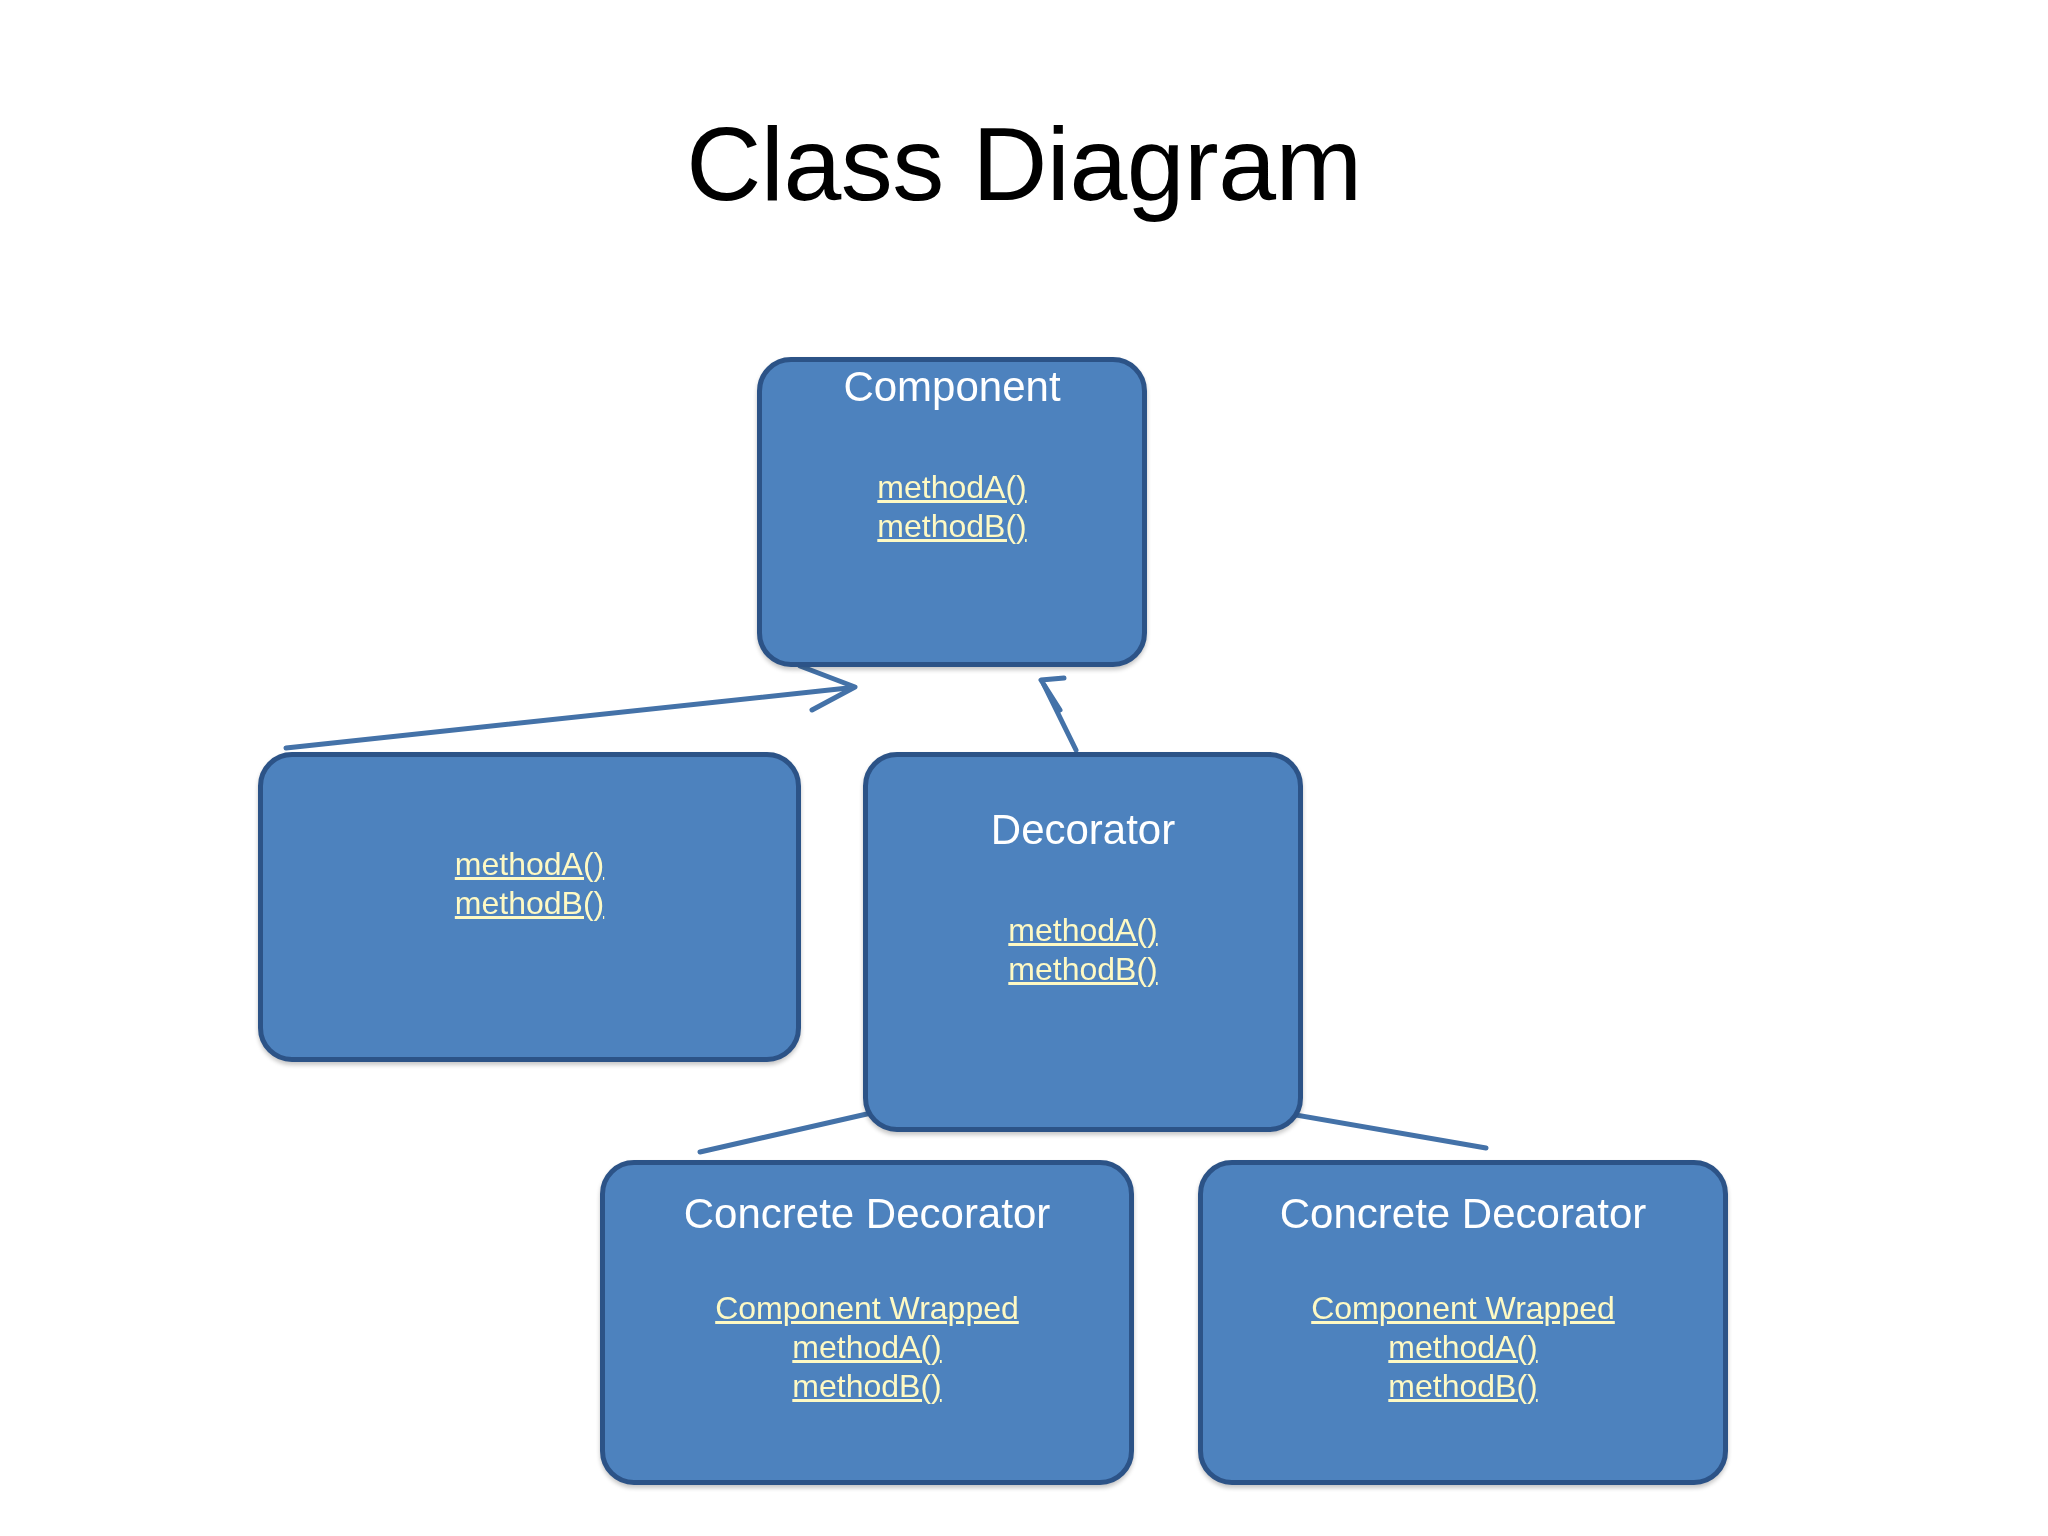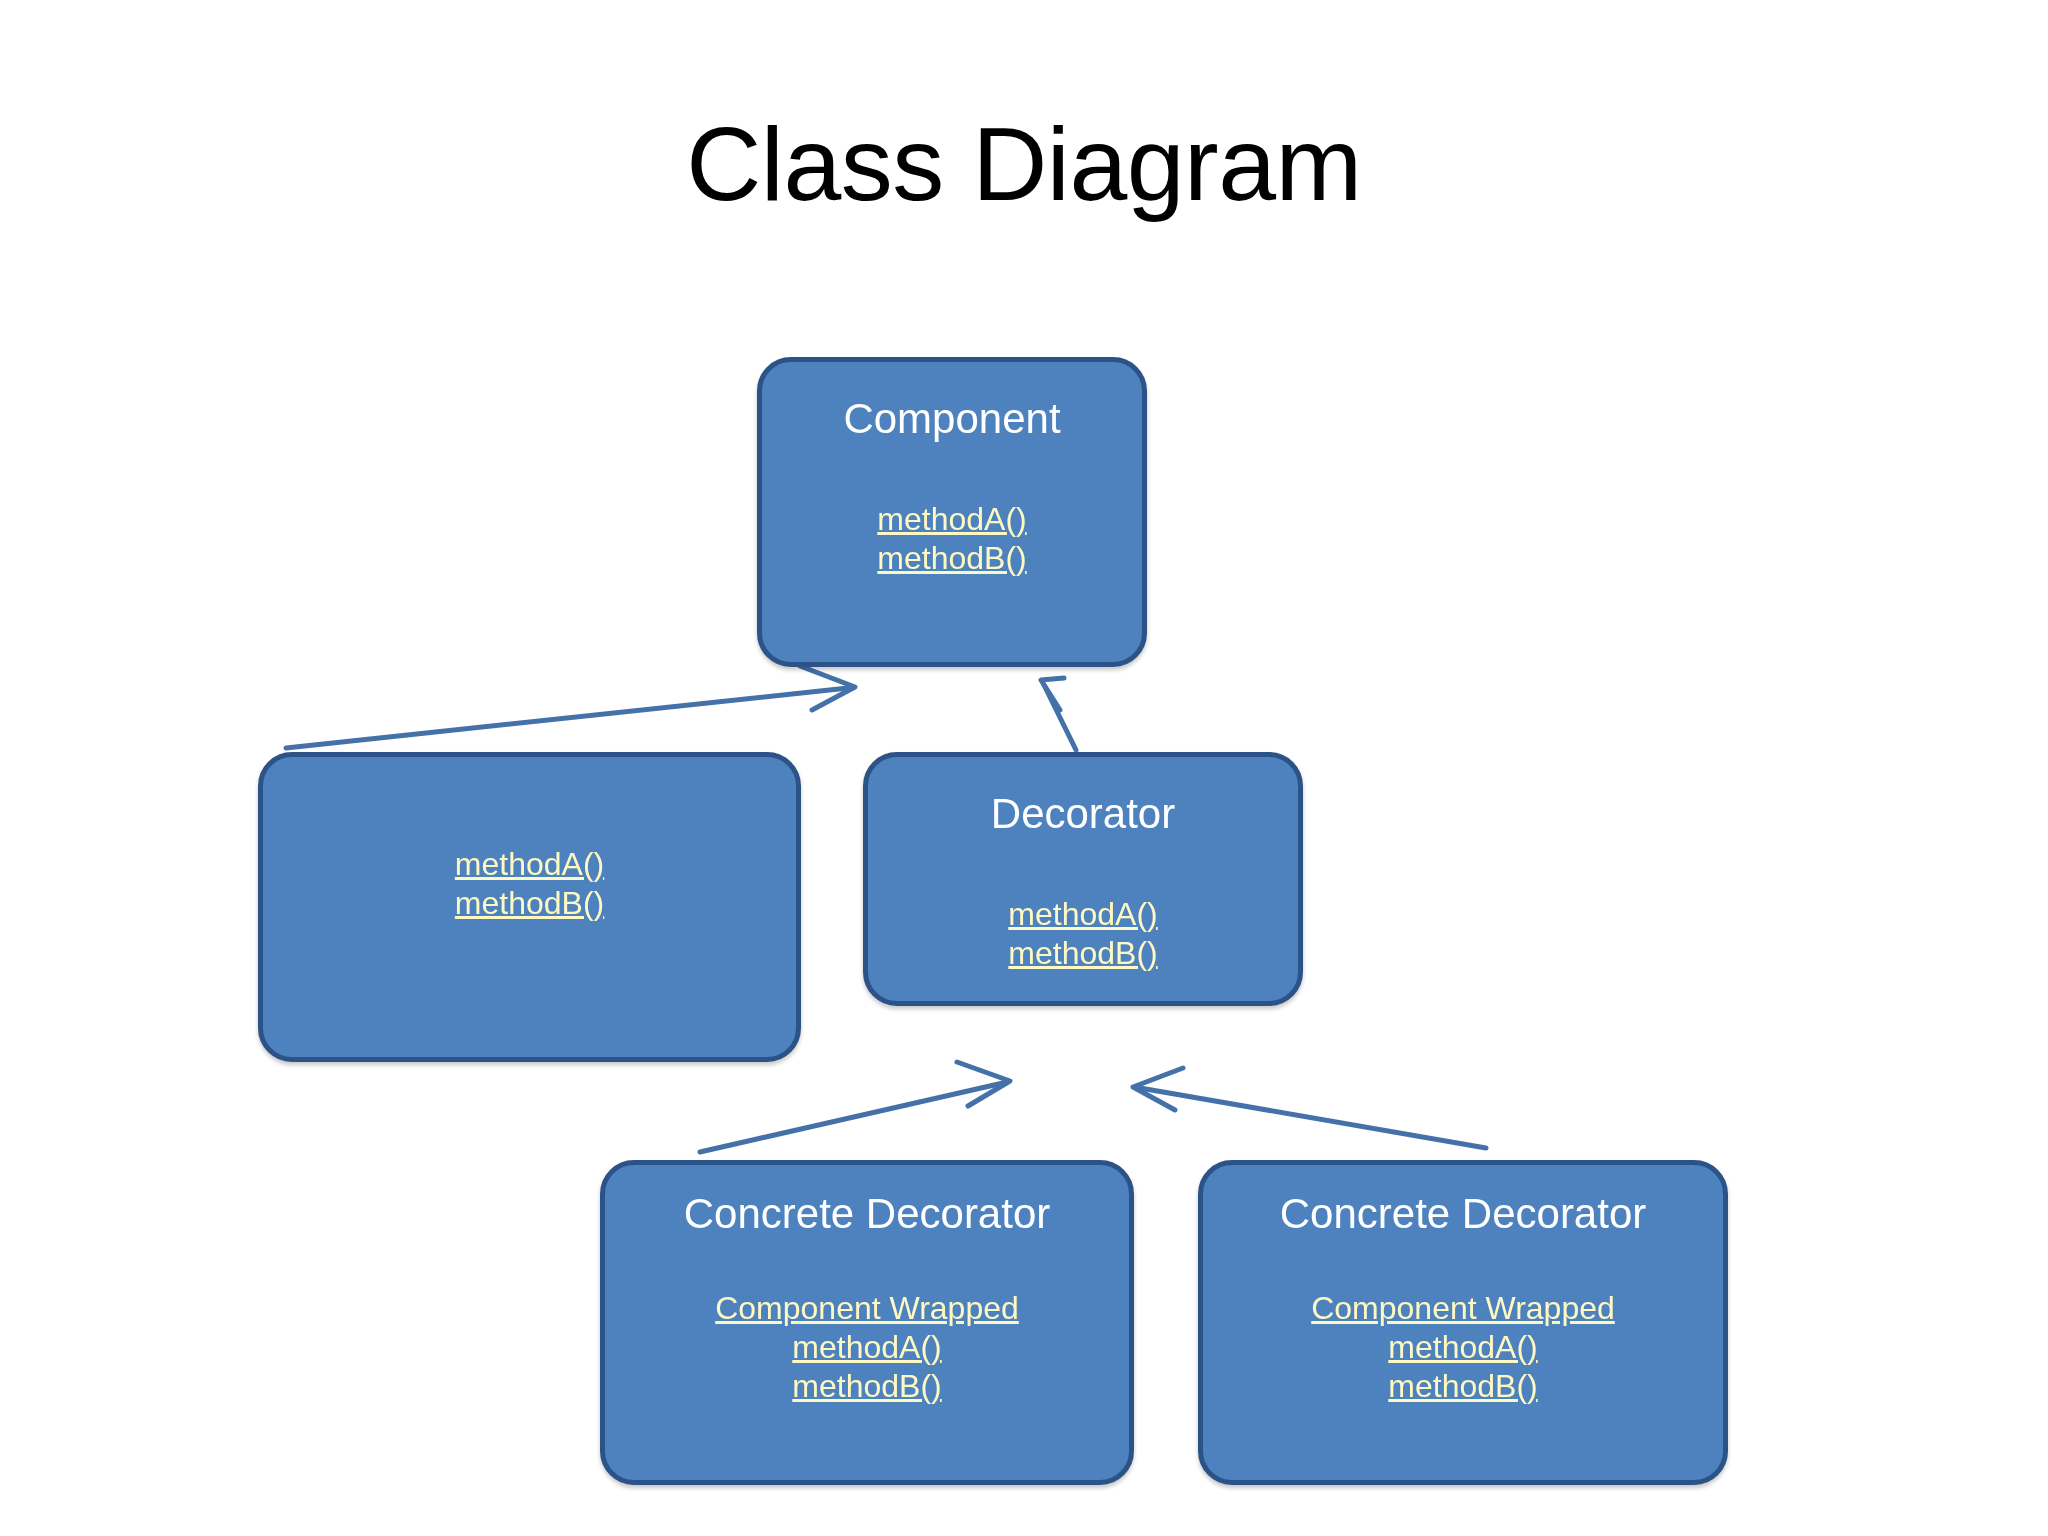--- a/index.html
+++ b/index.html
@@ -68,35 +68,34 @@
     line-height: 1.22;
     color: #fef9c3;
     white-space: nowrap;
     text-decoration: underline;
   }
 
   
   #node-component {
     left: 757px;  top: 357px;
     width: 390px; height: 310px;
-    padding-top: 32px;
   }
   #node-component .ops { margin-top: 56px; }
 
   #node-concrete-component {
     left: 258px;  top: 752px;
     width: 543px; height: 310px;
     padding-top: 32px;
   }
   #node-concrete-component .ops { margin-top: 56px; }
 
   #node-decorator {
     left: 863px;  top: 752px;
-    width: 440px; height: 254px;
-    padding-top: 32px;
+    width: 440px; height: 380px;
+    padding-top: 48px;
   }
   #node-decorator .ops { margin-top: 56px; }
 
   #node-concrete-decorator-1 {
     left: 600px;  top: 1160px;
     width: 534px; height: 325px;
     padding-top: 24px;
   }
   #node-concrete-decorator-1 .ops { margin-top: 50px; }
 

